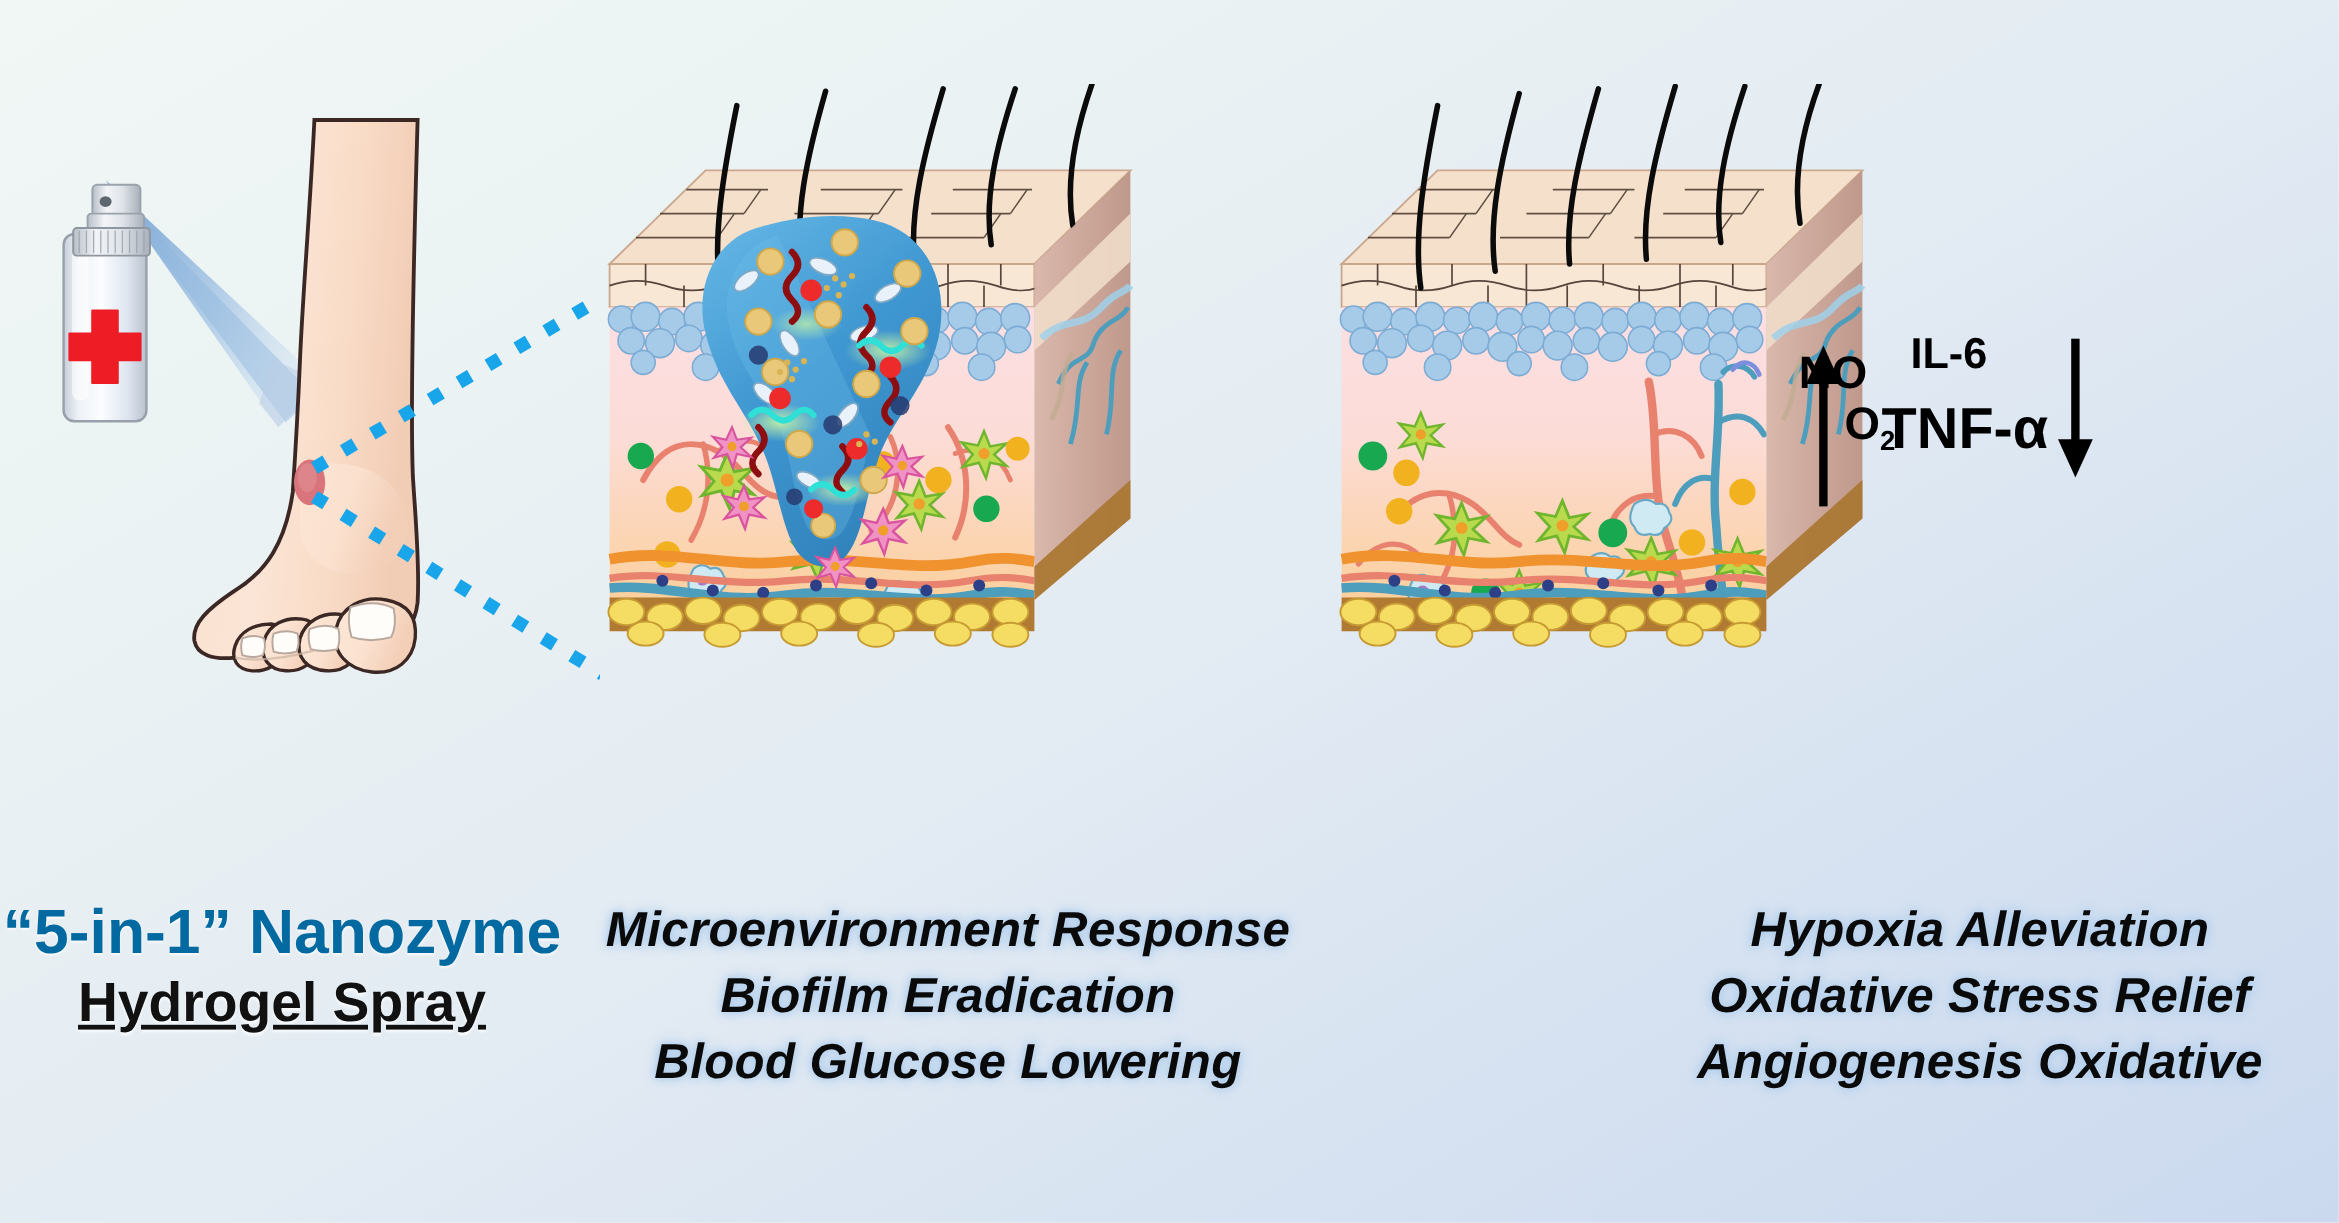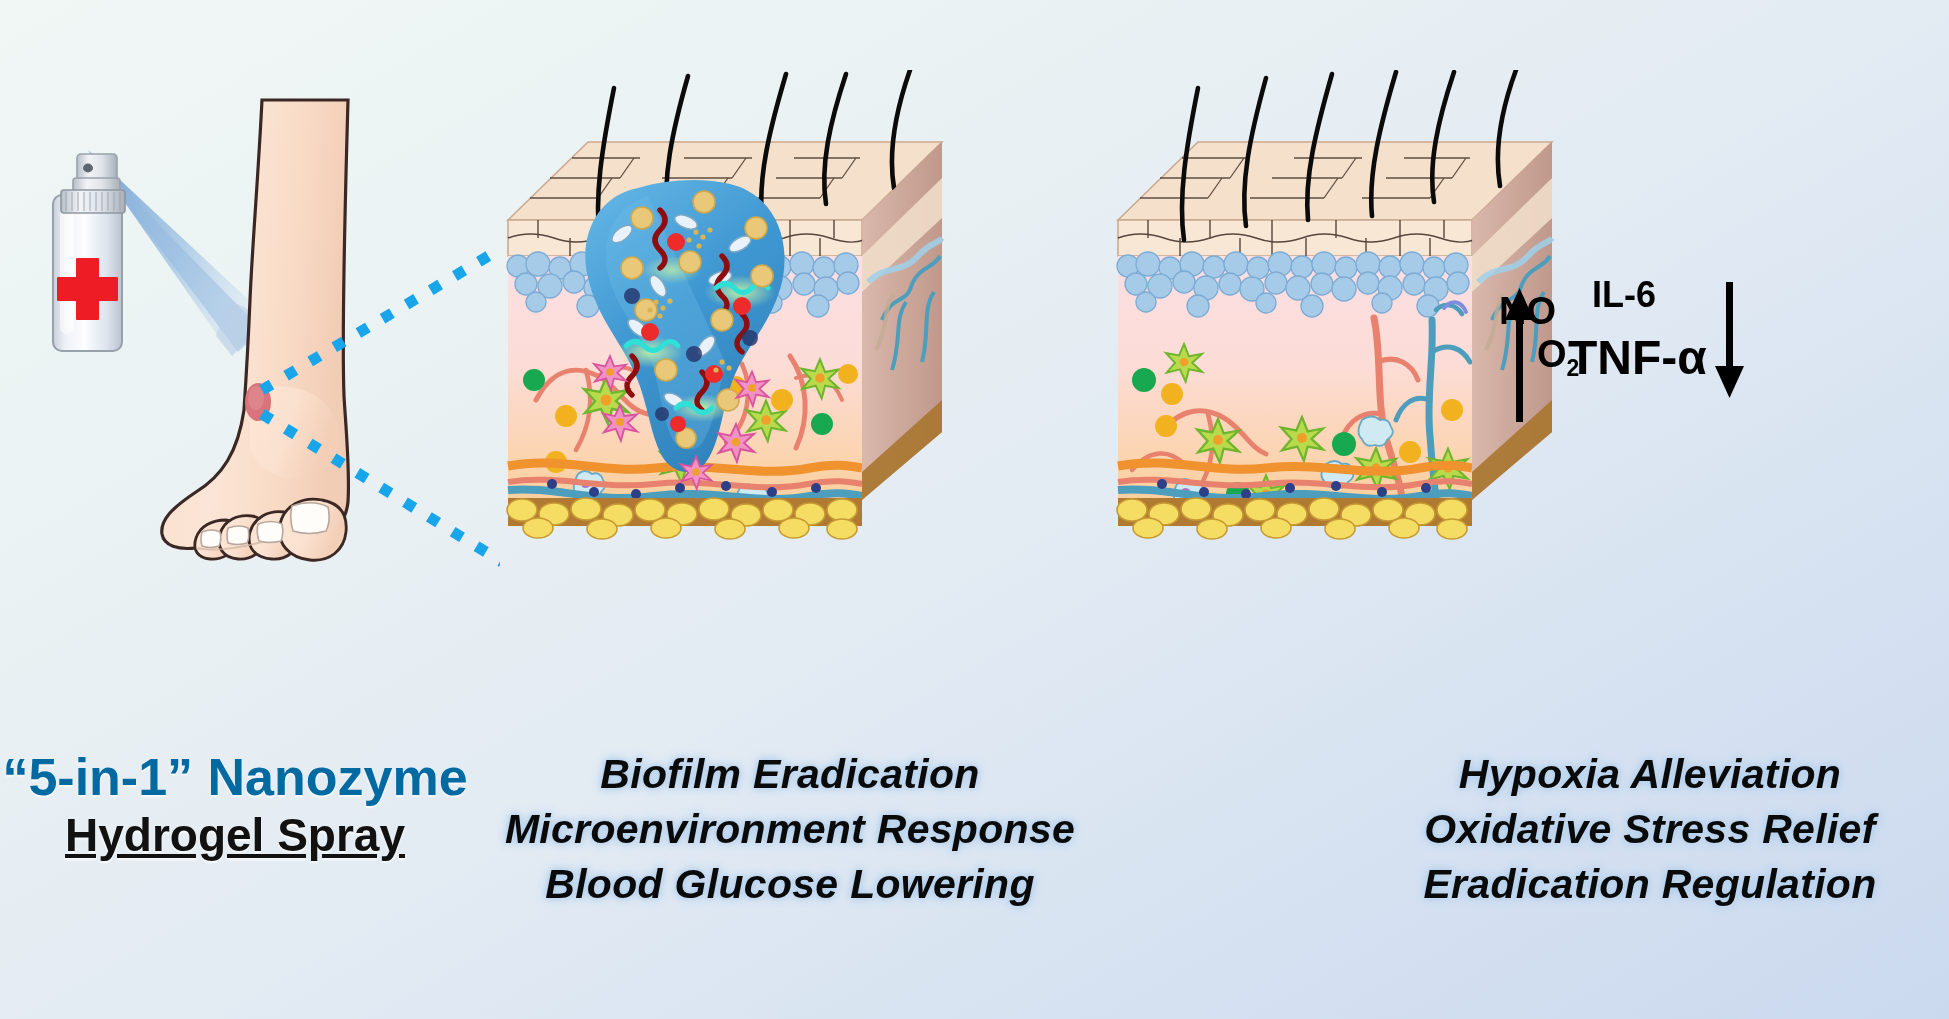--- a/index.html
+++ b/index.html
@@ -663,23 +663,23 @@
   <div class="biolabel lb-o2">O<sub>2</sub></div>
   <div class="biolabel lb-il6">IL-6</div>
   <div class="biolabel lb-tnf">TNF-α</div>
 
   <div class="caption cap-left">
     <div class="l1">“5-in-1” Nanozyme</div>
     <div class="l2">Hydrogel Spray</div>
   </div>
 
   <div class="caption cap-mid">
+    <div class="cap-glow">Microenvironment Response</div>
     <div class="cap-glow">Biofilm Eradication</div>
-    <div class="cap-glow">Microenvironment Response</div>
     <div class="cap-glow">Blood Glucose Lowering</div>
   </div>
 
   <div class="caption cap-right">
     <div class="cap-glow">Hypoxia Alleviation</div>
     <div class="cap-glow">Oxidative Stress Relief</div>
-    <div class="cap-glow">Eradication Regulation</div>
+    <div class="cap-glow">Angiogenesis Oxidative</div>
   </div>
 </div>
 
 </body></html>

